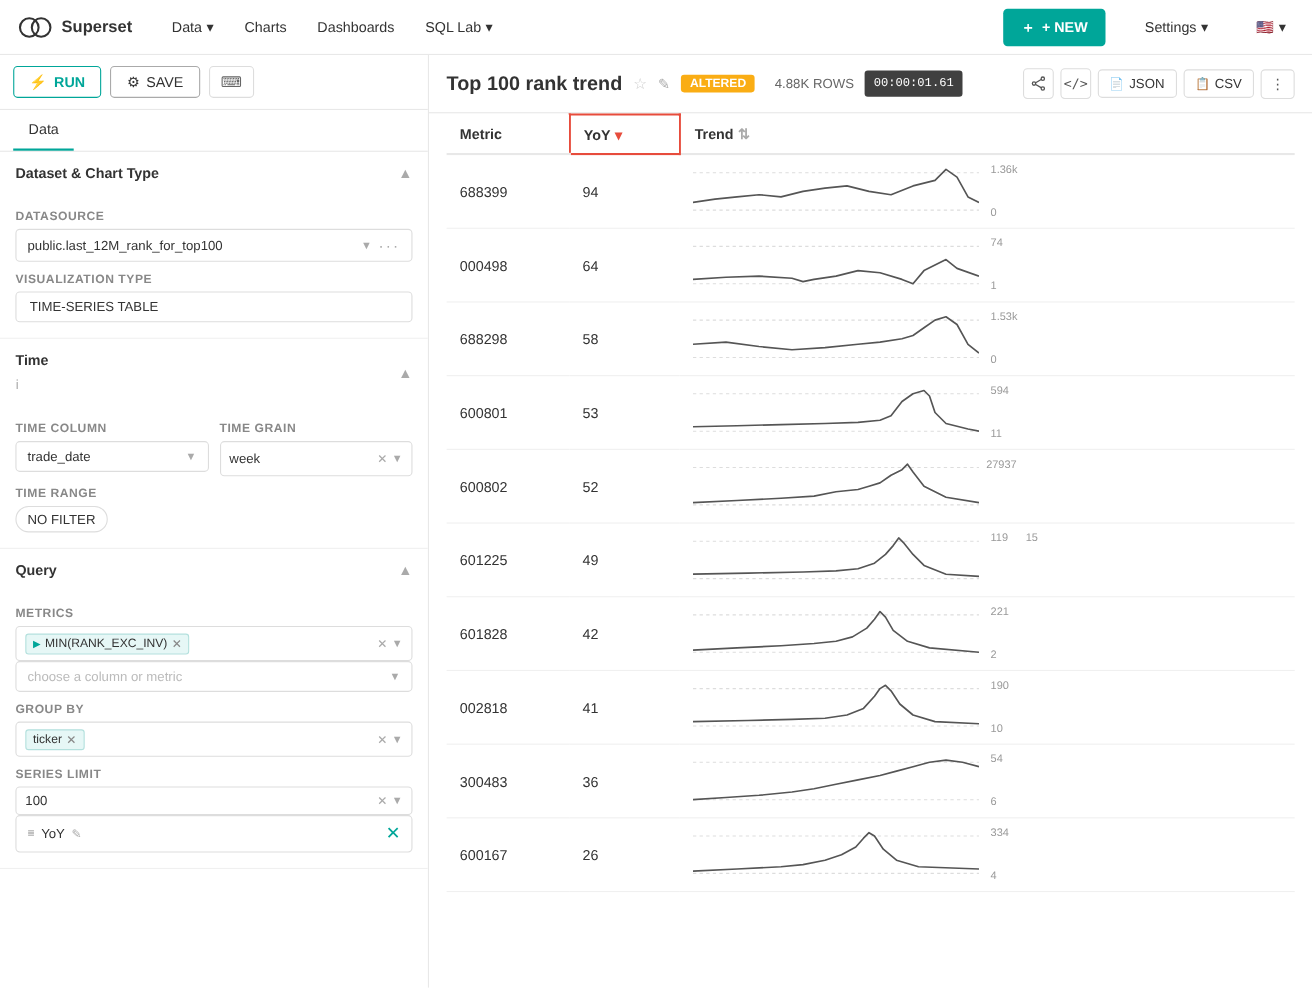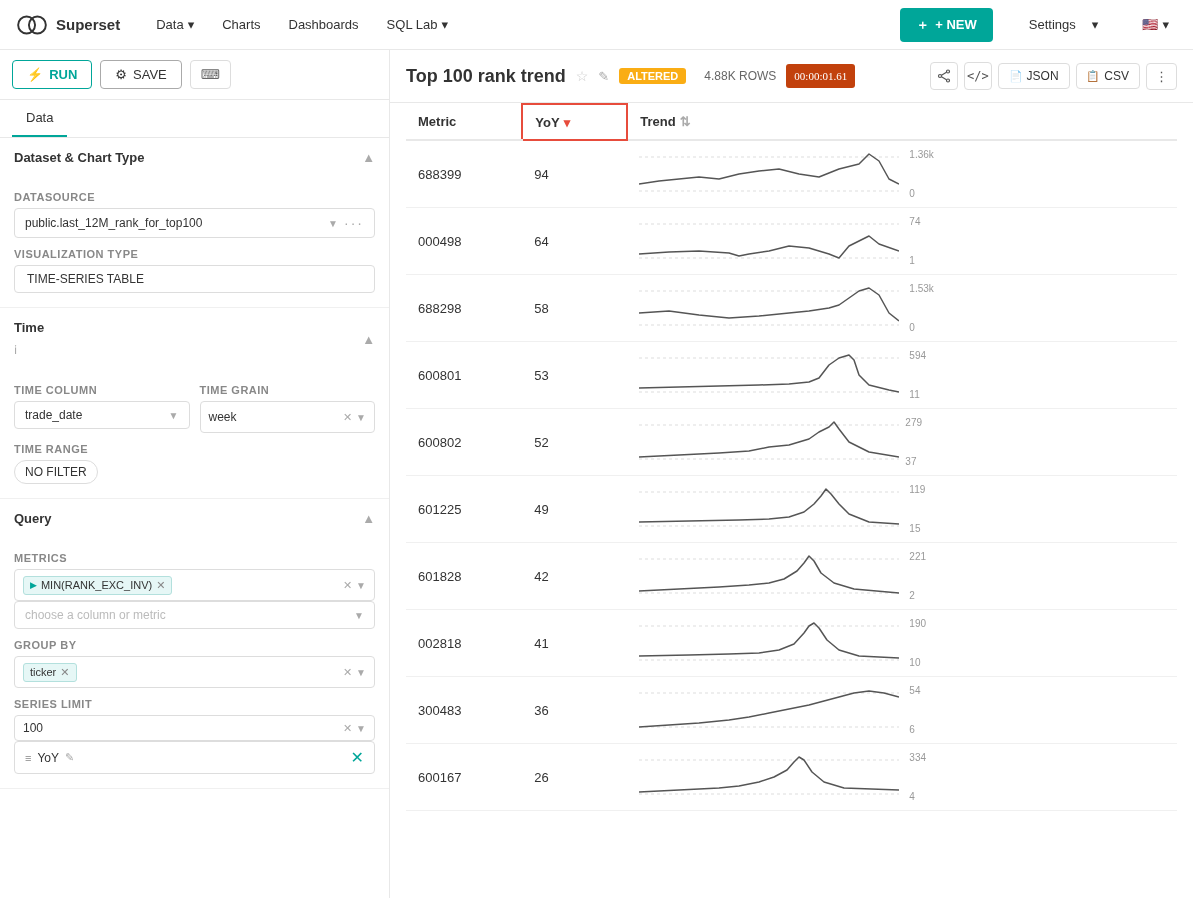--- a/index.html
+++ b/index.html
@@ -11,21 +11,21 @@
       background: #fff; border-bottom: 1px solid #e8e8e8;
       padding: 0 16px; gap: 24px;
     }
     .logo-area { display: flex; align-items: center; gap: 8px; font-weight: 700; font-size: 15px; color: #333; }
     .logo-icon { width: 32px; height: 20px; }
     .nav-links { display: flex; gap: 4px; align-items: center; }
     .nav-link { padding: 6px 12px; font-size: 13px; color: #333; cursor: pointer; border-radius: 4px; display: flex; align-items: center; gap: 4px; }
     .nav-link.active { color: #333; font-weight: 500; }
     .nav-spacer { flex: 1; }
     .btn-new { background: #00a699; color: #fff; border: none; padding: 8px 16px; border-radius: 4px; font-size: 13px; cursor: pointer; display: flex; align-items: center; gap: 6px; font-weight: 600; }
-    .nav-settings { padding: 6px 12px; color: #333; cursor: pointer; display: flex; align-items: center; gap: 16px; }
+    .nav-settings { padding: 6px 12px; color: #333; cursor: pointer; display: flex; align-items: center; gap: 4px; }
     .nav-flag { padding: 6px 8px; cursor: pointer; display: flex; align-items: center; gap: 4px; }
 
     
     .main-layout { display: flex; height: calc(898px - 50px); }
 
     
     .left-panel { width: 390px; min-width: 390px; border-right: 1px solid #e8e8e8; display: flex; flex-direction: column; overflow: hidden; }
 
     .toolbar { display: flex; align-items: center; gap: 8px; padding: 10px 12px; border-bottom: 1px solid #e8e8e8; }
     .btn-run { background: #fff; border: 1px solid #00a699; color: #00a699; padding: 6px 14px; border-radius: 4px; font-size: 13px; cursor: pointer; display: flex; align-items: center; gap: 6px; font-weight: 600; }
@@ -68,21 +68,21 @@
 
     
     .right-panel { flex: 1; display: flex; flex-direction: column; overflow: hidden; }
 
     .chart-header { display: flex; align-items: center; gap: 10px; padding: 12px 16px; border-bottom: 1px solid #e8e8e8; }
     .chart-title { font-size: 18px; font-weight: 600; color: #333; }
     .chart-star { color: #ccc; cursor: pointer; font-size: 14px; }
     .chart-edit { color: #aaa; cursor: pointer; font-size: 13px; }
     .altered-badge { background: #faad14; color: #fff; border-radius: 3px; padding: 2px 8px; font-size: 11px; font-weight: 600; }
     .rows-count { font-size: 12px; color: #666; margin-left: 8px; }
-    .time-badge { background: #c2410c; color: #fff; border-radius: 3px; padding: 6px 8px; font-size: 11px; font-family: Liberation Serif, serif; }
+    .time-badge { background: #404040; color: #fff; border-radius: 3px; padding: 6px 8px; font-size: 11px; font-family: Liberation Mono, monospace; }
     .chart-actions { margin-left: auto; display: flex; align-items: center; gap: 6px; }
     .action-btn { border: 1px solid #ddd; background: #fff; padding: 5px 10px; border-radius: 4px; font-size: 12px; color: #333; cursor: pointer; display: flex; align-items: center; gap: 4px; }
     .action-btn-icon { width: 28px; height: 28px; border: 1px solid #ddd; background: #fff; border-radius: 4px; display: flex; align-items: center; justify-content: center; cursor: pointer; font-size: 13px; color: #555; }
     .kebab-btn { border: 1px solid #ddd; background: #fff; padding: 5px 8px; border-radius: 4px; font-size: 13px; color: #555; cursor: pointer; }
 
     
     .chart-content { flex: 1; overflow: auto; padding: 0 16px; }
     table { width: 100%; border-collapse: collapse; }
     thead th { padding: 10px 12px; text-align: left; font-size: 13px; font-weight: 600; color: #333; border-bottom: 2px solid #e8e8e8; position: sticky; top: 0; background: #fff; }
     .sort-btn { display: inline-flex; align-items: center; gap: 4px; cursor: pointer; }
@@ -403,38 +403,38 @@
             <tr>
               <td>600802</td>
               <td>52</td>
               <td style="min-width: 300px;">
                 <div class="trend-cell">
                   <svg width="260" height="50" viewBox="0 0 260 50">
                     <line x1="0" y1="8" x2="260" y2="8" stroke="#ddd" stroke-width="1" stroke-dasharray="3,3"></line>
                     <line x1="0" y1="42" x2="260" y2="42" stroke="#ddd" stroke-width="1" stroke-dasharray="3,3"></line>
                     <path d="M0,40 L40,38 L80,36 L110,34 L130,30 L150,28 L160,25 L170,22 L180,15 L190,10 L195,5 L200,12 L210,25 L230,35 L260,40" fill="none" stroke="#555" stroke-width="1.5" stroke-linejoin="round"></path>
                   </svg>
-                  <div style="display: flex; flex-direction: column; justify-content: space-between; height: 50px; margin-left: 0;">
+                  <div style="display: flex; justify-content: space-between; height: 50px; margin-left: 0;">
                     <span style="font-size: 10px; color: rgb(153, 153, 153); white-space: nowrap;">279</span>
                     <span style="font-size: 10px; color: rgb(153, 153, 153); white-space: nowrap;">37</span>
                   </div>
                 </div>
               </td>
             </tr>
             <tr>
               <td>601225</td>
               <td>49</td>
               <td style="min-width: 300px;">
                 <div class="trend-cell">
                   <svg width="260" height="50" viewBox="0 0 260 50">
                     <line x1="0" y1="8" x2="260" y2="8" stroke="#ddd" stroke-width="1" stroke-dasharray="3,3"></line>
                     <line x1="0" y1="42" x2="260" y2="42" stroke="#ddd" stroke-width="1" stroke-dasharray="3,3"></line>
                     <path d="M0,38 L50,37 L100,36 L130,35 L150,33 L165,28 L175,20 L182,12 L187,5 L192,10 L200,20 L210,30 L230,38 L260,40" fill="none" stroke="#555" stroke-width="1.5" stroke-linejoin="round"></path>
                   </svg>
-                  <div style="display: flex; flex-direction: column; justify-content: space-between; height: 50px; margin-left: 4px; gap: 16px;">
+                  <div style="display: flex; flex-direction: row; justify-content: space-between; height: 50px; margin-left: 4px; gap: 16px;">
                     <span style="font-size: 10px; color: rgb(153, 153, 153); white-space: nowrap;">119</span>
                     <span style="font-size: 10px; color: rgb(153, 153, 153); white-space: nowrap;">15</span>
                   </div>
                 </div>
               </td>
             </tr>
             <tr>
               <td>601828</td>
               <td>42</td>
               <td style="min-width: 300px;">

